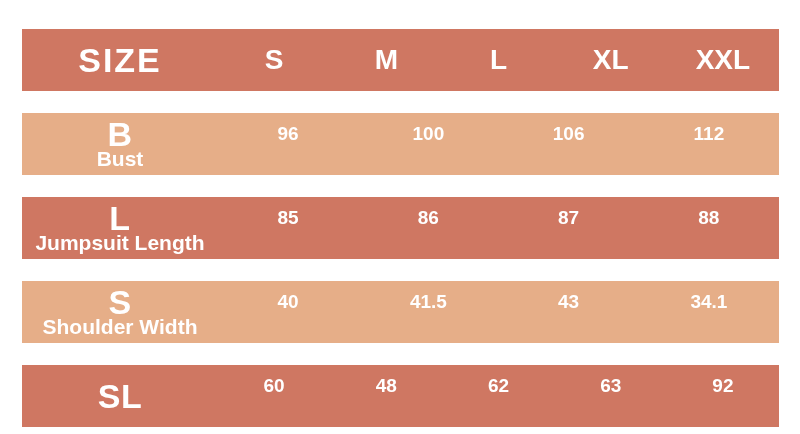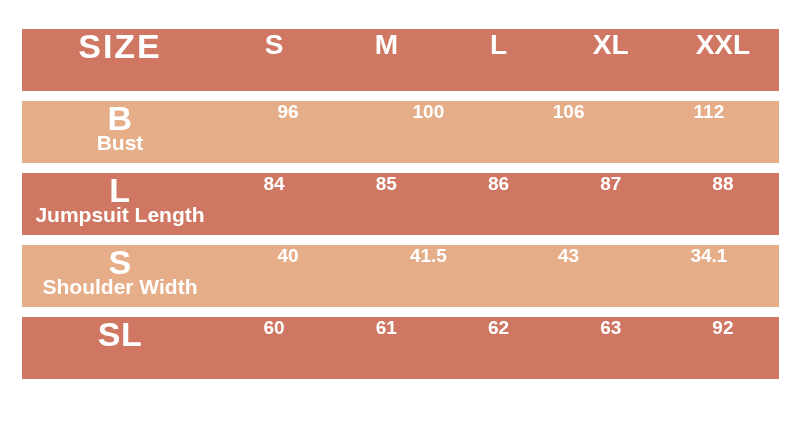--- a/index.html
+++ b/index.html
@@ -14,22 +14,22 @@
     overflow: hidden;
   }
   #size-chart {
     position: absolute;
     left: 22px;
     top: 29px;
     width: 757px;
   }
   .row {
     display: flex;
-    align-items: flex-start;
-    margin-bottom: 10px;
+    align-items: center;
+    margin-bottom: 22px;
     height: 62px;
     color: #ffffff;
   }
   .row.dark { background: #cf7762; }
   .row.light { background: #e6ae88; }
 
   .label-cell {
     width: 196px;
     flex: 0 0 196px;
     display: flex;
@@ -99,21 +99,20 @@
     <div class="value-cell">100</div>
     <div class="value-cell">106</div>
     <div class="value-cell">112</div>
   </div>
 
   <div class="row data dark">
     <div class="label-cell">
       <span class="label-big">L</span>
       <span class="label-small">Jumpsuit  Length</span>
     </div>
-    <div class="value-cell">84</div>
     <div class="value-cell">85</div>
     <div class="value-cell">86</div>
     <div class="value-cell">87</div>
     <div class="value-cell">88</div>
   </div>
 
   <div class="row data light">
     <div class="label-cell">
       <span class="label-big">S</span>
       <span class="label-small">Shoulder Width</span>
@@ -122,19 +121,19 @@
     <div class="value-cell">41.5</div>
     <div class="value-cell">43</div>
     <div class="value-cell">34.1</div>
   </div>
 
   <div class="row data dark">
     <div class="label-cell">
       <span class="label-big">SL</span>
     </div>
     <div class="value-cell">60</div>
-    <div class="value-cell">61</div>
+    <div class="value-cell">48</div>
     <div class="value-cell">62</div>
     <div class="value-cell">63</div>
     <div class="value-cell">92</div>
   </div>
 
 </div>
 
 </body></html>

